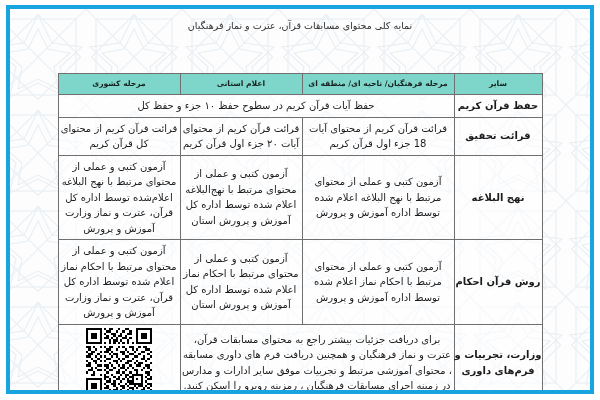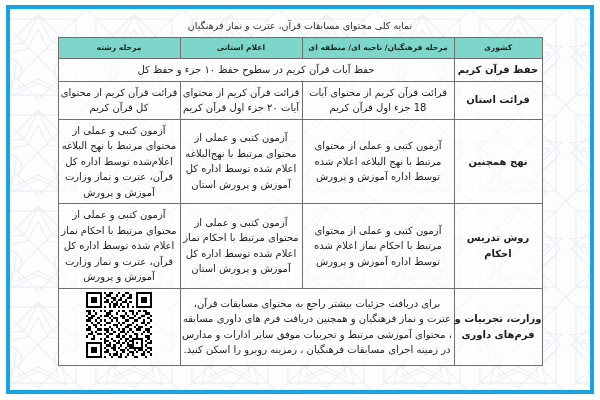--- a/index.html
+++ b/index.html
@@ -44,20 +44,21 @@
   .content {
     position: relative;
     z-index: 2;
     box-sizing: border-box;
     width: 100%;
     height: 100%;
     padding: 6px 8px 0 8px;
     display: flex;
     flex-direction: column;
     align-items: center;
+    gap: 36px;
   }
 
   .poster-title {
     font-size: 9.5px;
     color: #2f2f2f;
     letter-spacing: 0;
     line-height: 1.4;
     margin: 4px 0 5px 0;
     text-align: center;
     white-space: nowrap;
@@ -155,50 +156,50 @@
       <table class="matrix">
         <colgroup>
           <col class="c-rshte">
           <col class="c-shahr">
           <col class="c-ostan">
           <col class="c-keshvar">
         </colgroup>
 
         <thead>
           <tr>
-            <th>کشوری</th>
+            <th>سایر</th>
             <th>مرحله فرهنگیان/ ناحیه ای/ منطقه ای</th>
             <th>اعلام استانی</th>
-            <th>مرحله رشته</th>
+            <th>مرحله کشوری</th>
           </tr>
         </thead>
 
         <tbody>
 
           <tr>
             <td class="rowhead">حفظ قرآن کریم</td>
             <td class="merged" colspan="3">حفظ آیات قرآن کریم در سطوح حفظ ۱۰ جزء و حفظ کل</td>
           </tr>
 
           <tr>
-            <td class="rowhead">قرائت استان</td>
+            <td class="rowhead">قرائت تحقیق</td>
             <td>قرائت قرآن کریم از محتوای آیات 18 جزء اول قرآن کریم</td>
             <td>قرائت قرآن کریم از محتوای آیات ۲۰ جزء اول قرآن کریم</td>
             <td>قرائت قرآن کریم از محتوای کل قرآن کریم</td>
           </tr>
 
           <tr>
-            <td class="rowhead">نهج همچنین</td>
+            <td class="rowhead">نهج البلاغه</td>
             <td>آزمون کتبی و عملی از محتوای مرتبط با نهج البلاغه اعلام شده توسط اداره آموزش و پرورش</td>
             <td>آزمون کتبی و عملی از محتوای مرتبط با نهج‌البلاغه اعلام شده توسط اداره کل آموزش و پرورش استان</td>
             <td>آزمون کتبی و عملی از محتوای مرتبط با نهج البلاغه اعلام‌شده توسط اداره کل قرآن، عترت و نماز وزارت آموزش و پرورش</td>
           </tr>
 
           <tr>
-            <td class="rowhead">روش تدریس احکام</td>
+            <td class="rowhead">روش قرآن احکام</td>
             <td>آزمون کتبی و عملی از محتوای مرتبط با احکام نماز اعلام شده توسط اداره آموزش و پرورش</td>
             <td>آزمون کتبی و عملی از محتوای مرتبط با احکام نماز اعلام شده توسط اداره کل آموزش و پرورش استان</td>
             <td>آزمون کتبی و عملی از محتوای مرتبط با احکام نماز اعلام شده توسط اداره کل قرآن، عترت و نماز وزارت آموزش و پرورش</td>
           </tr>
 
           <tr>
             <td class="rowhead">وزارت، تجربیات و فرم‌های داوری</td>
             <td class="desc-cell" colspan="2">برای دریافت جزئیات بیشتر راجع به محتوای مسابقات قرآن، عترت و نماز فرهنگیان و همچنین دریافت فرم های داوری مسابقه ، محتوای آموزشی مرتبط و تجربیات موفق سایر ادارات و مدارس در زمینه اجرای مسابقات فرهنگیان ، رمزینه روبرو را اسکن کنید.</td>
             <td class="qr-cell">
               <svg class="qr" viewBox="0 0 29 29" shape-rendering="crispEdges" xmlns="http://www.w3.org/2000/svg">

